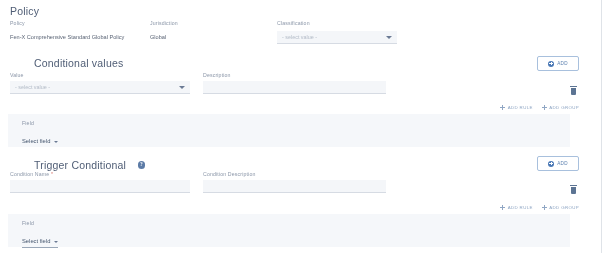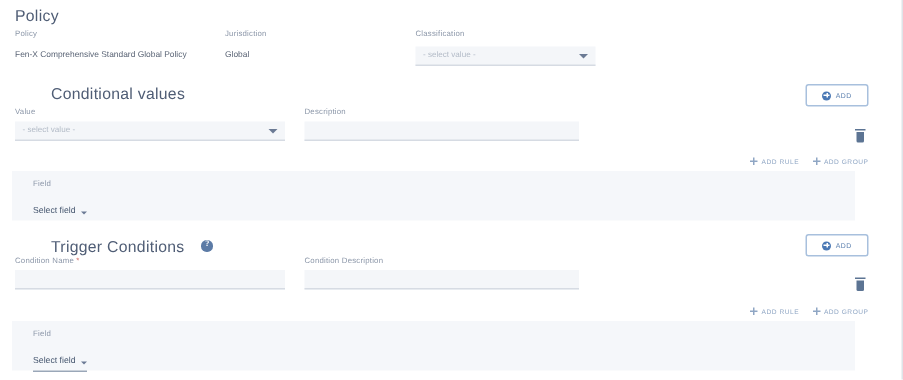--- a/index.html
+++ b/index.html
@@ -298,21 +298,21 @@
     <div class="gp-inner">
       <div class="field-label">Field</div>
       <div class="select-field">
         <span class="sf-text">Select field</span>
         <span class="caret sm"></span>
       </div>
     </div>
   </div>
 
   <div class="sec-title-row" style="top:155px">
-    <span class="section-title">Trigger Conditions</span>
+    <span class="section-title">Trigger Conditional</span>
     <span class="help-icon">?</span>
   </div>
 
   <div class="add-btn" style="top:156px">
     <span class="plus-circle"></span>
     <span class="lbl">ADD</span>
   </div>
 
   <div style="position:absolute;left:10px;top:172px;width:180px">
     <div class="field-label">

